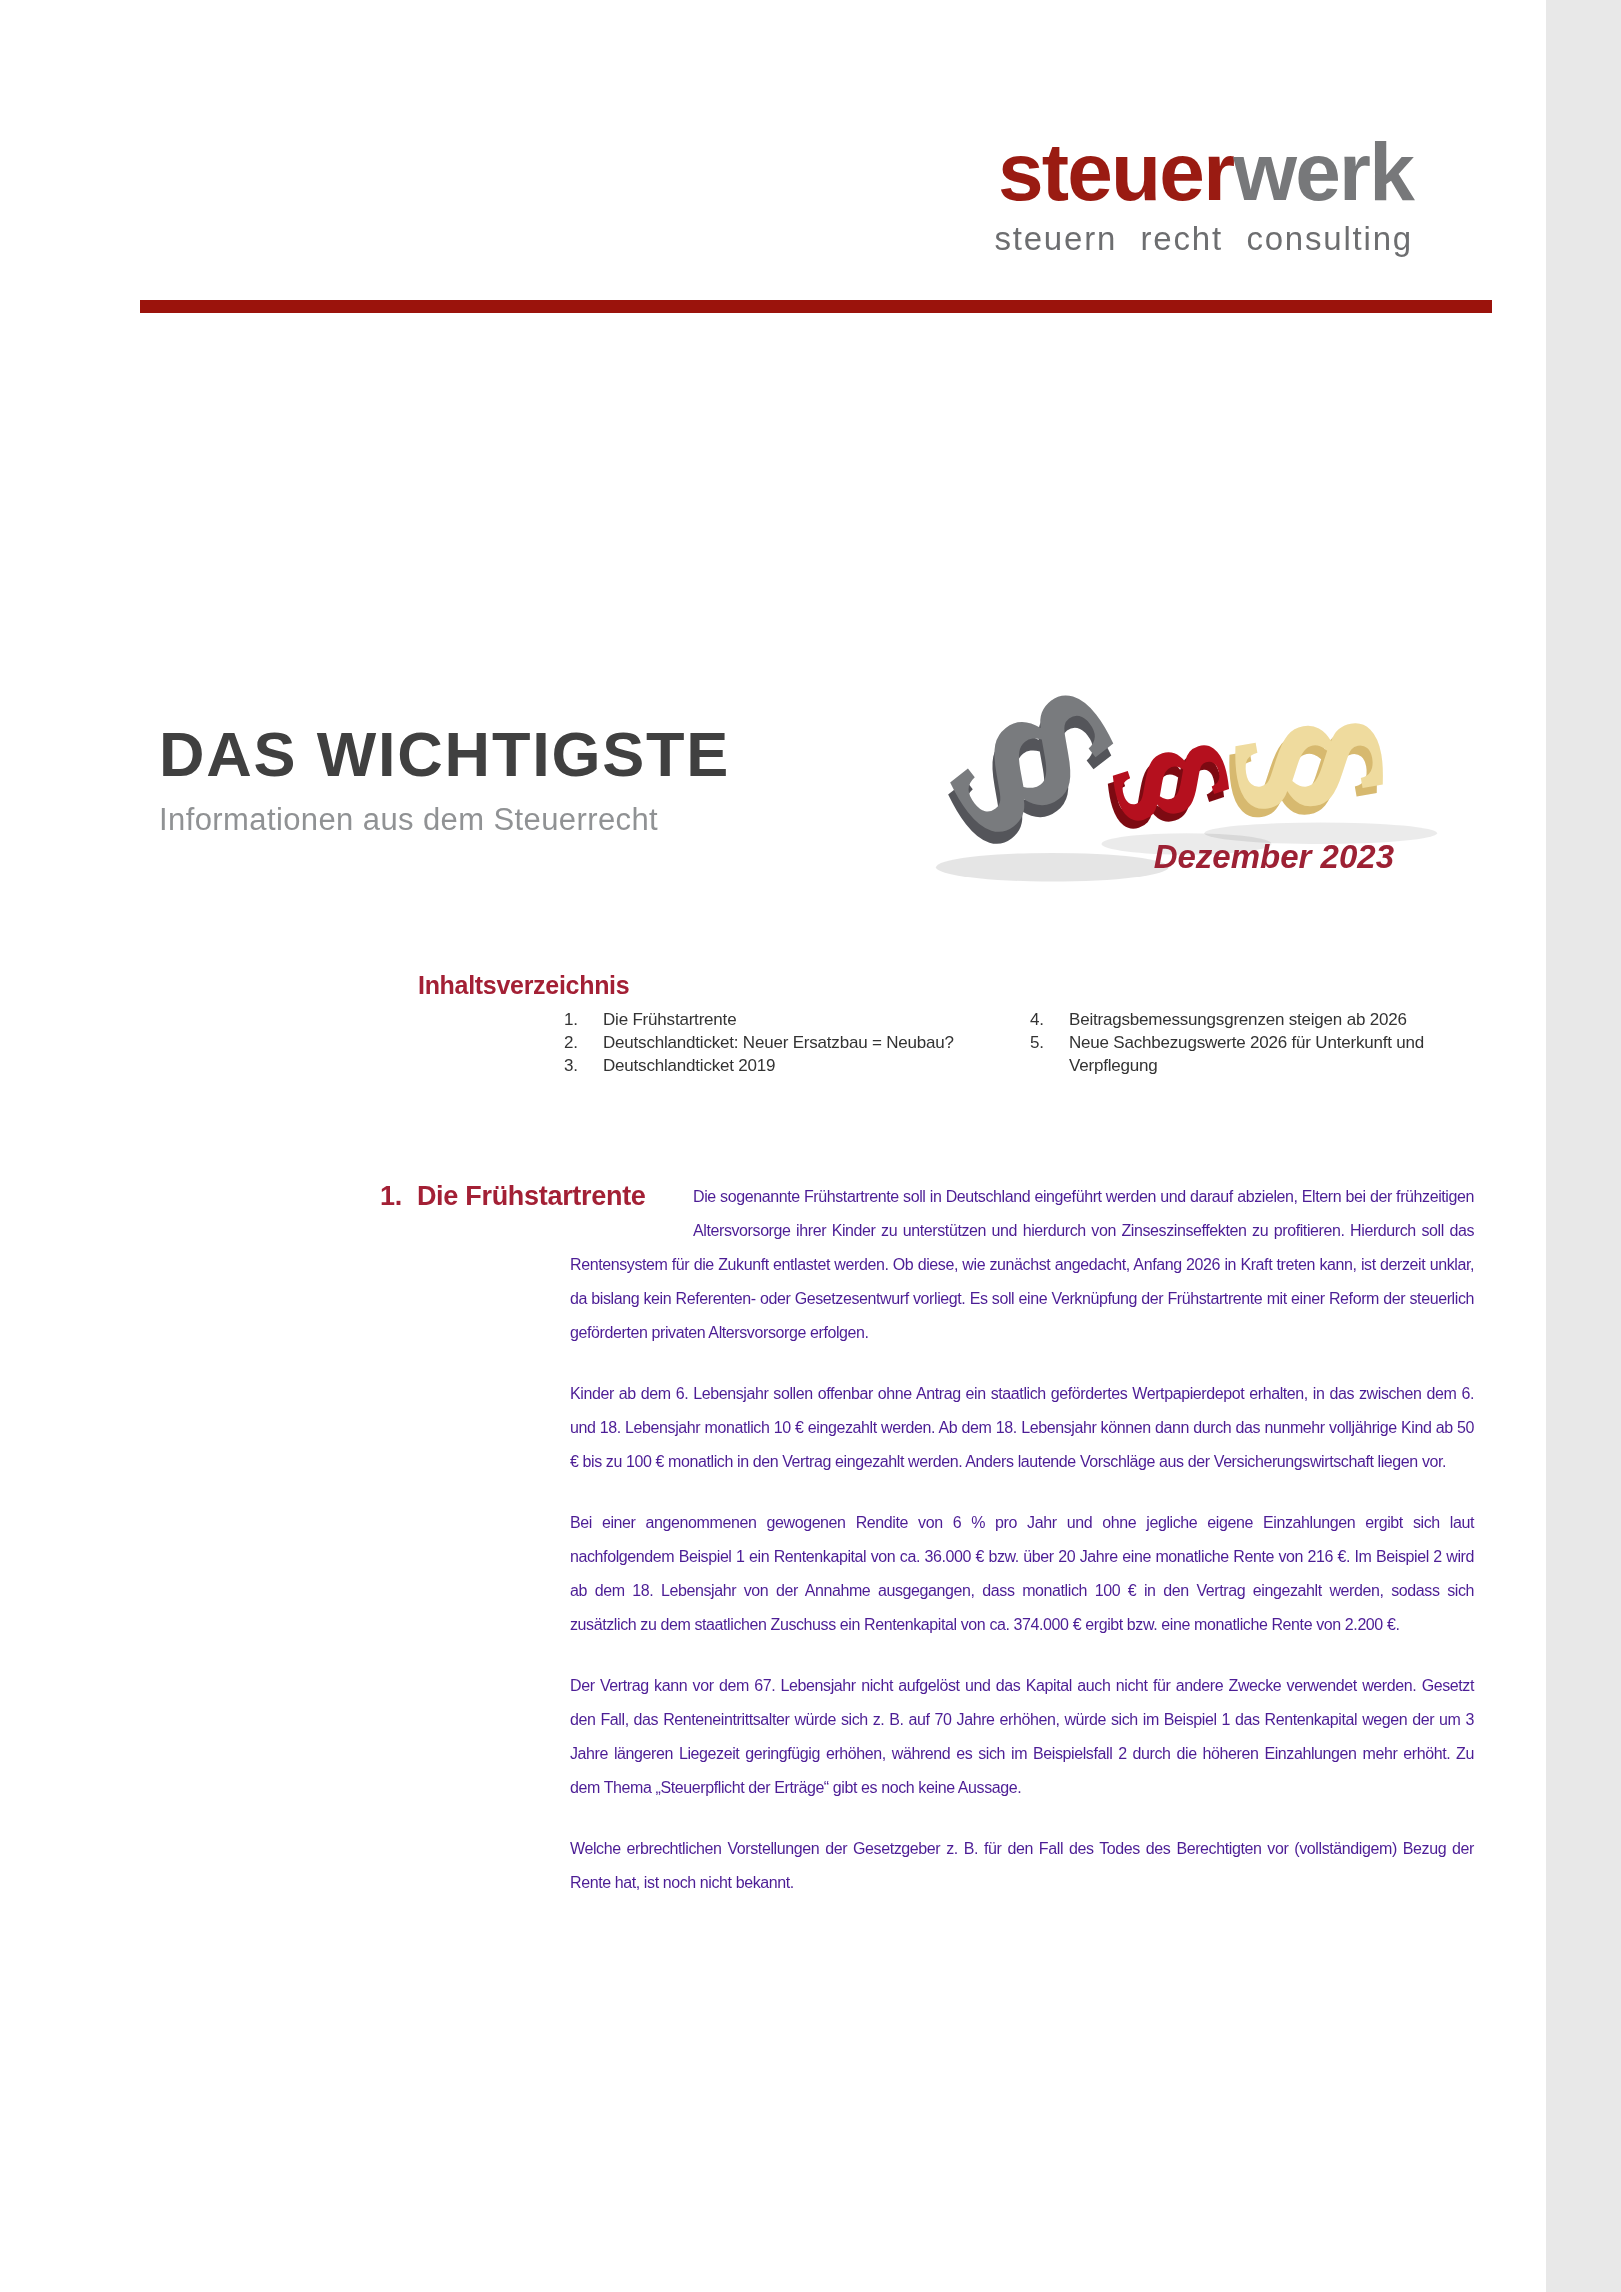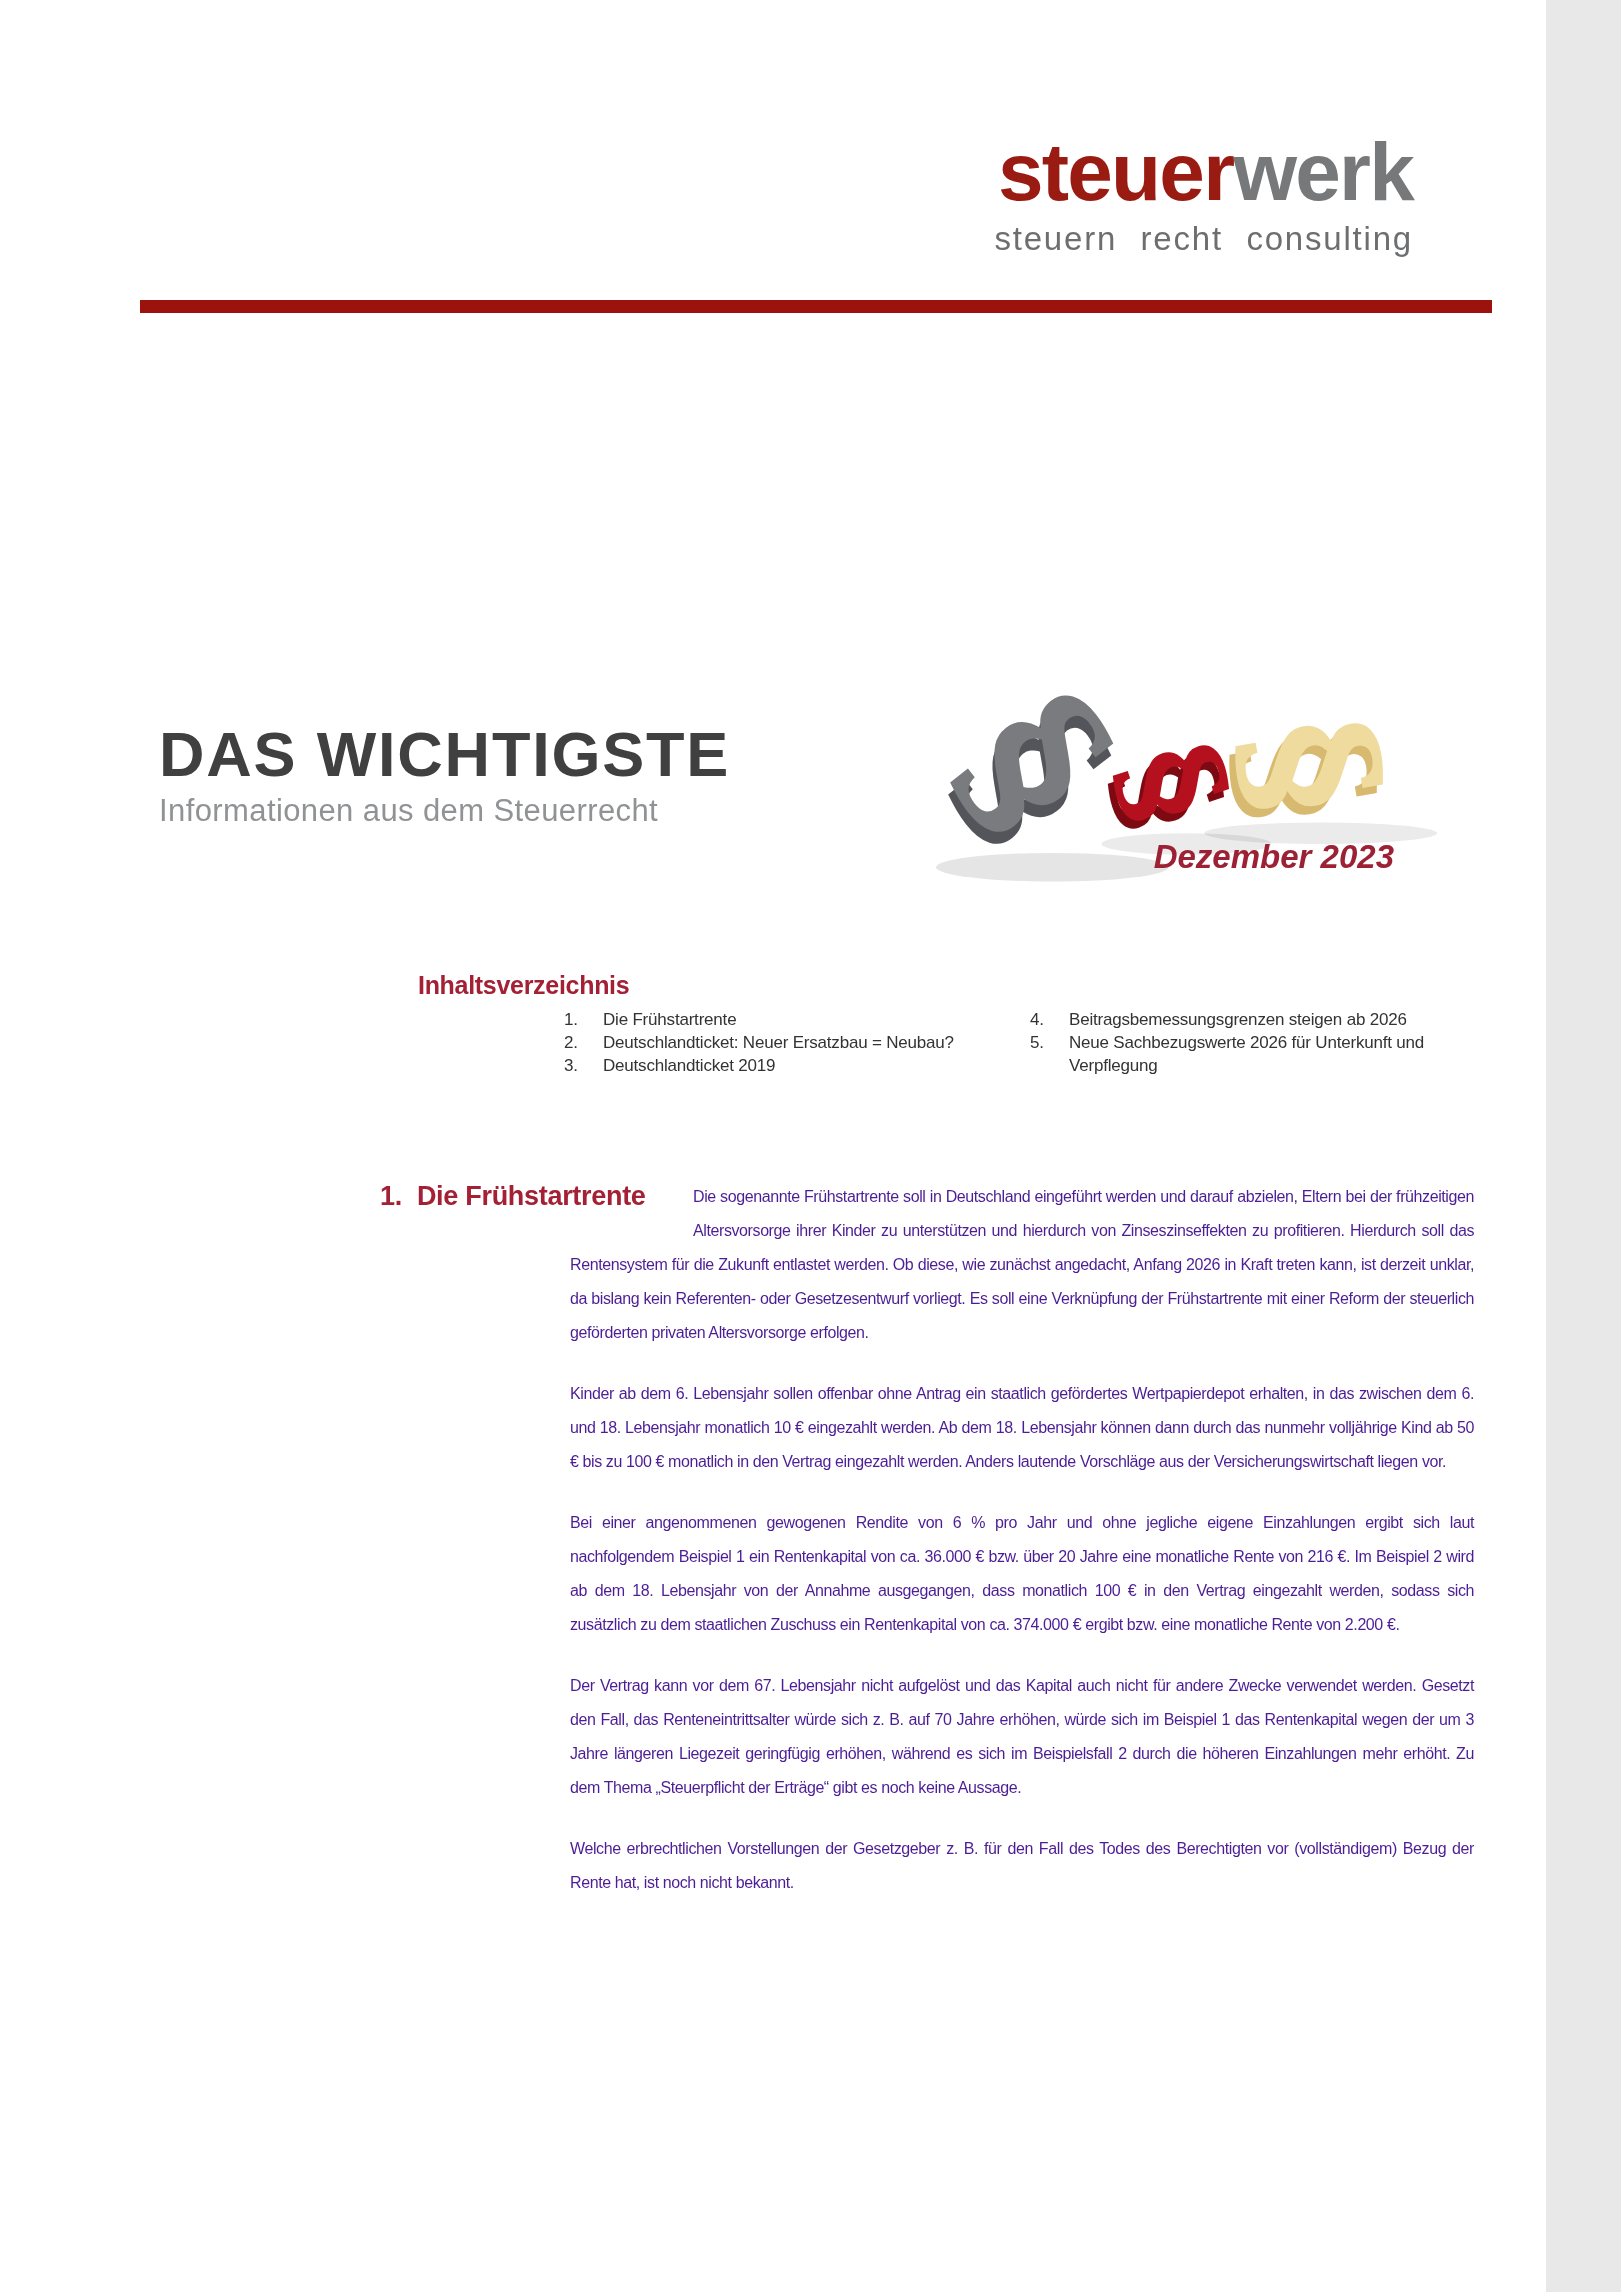--- a/index.html
+++ b/index.html
@@ -26,21 +26,21 @@
     position:absolute;top:355px;right:134px;text-align:right;
     font-size:25px;line-height:33px;color:#2b2b2b;letter-spacing:0.3px;
   }
   
   .masthead-title{position:absolute;left:159px;top:718px;}
   .masthead-title h1{
     margin:0;font-size:63px;font-weight:bold;color:#404040;
     letter-spacing:1.8px;white-space:nowrap;
   }
   .masthead-sub{
-    margin-top:3px;font-size:31px;color:#909294;letter-spacing:0.4px;white-space:nowrap;
+    margin-top:12px;font-size:31px;color:#909294;letter-spacing:0.4px;white-space:nowrap;
   }
   .graphic{position:absolute;left:927px;top:645px;width:519px;height:244px;}
   .issue-date{
     position:absolute;top:838px;right:152px;
     font-size:33px;font-style:italic;font-weight:bold;color:#9d2134;white-space:nowrap;
   }
   
   .toc-heading{
     position:absolute;left:418px;top:935px;
     font-size:25px;font-weight:bold;color:#a32035;letter-spacing:-0.3px;margin-top:36px;

